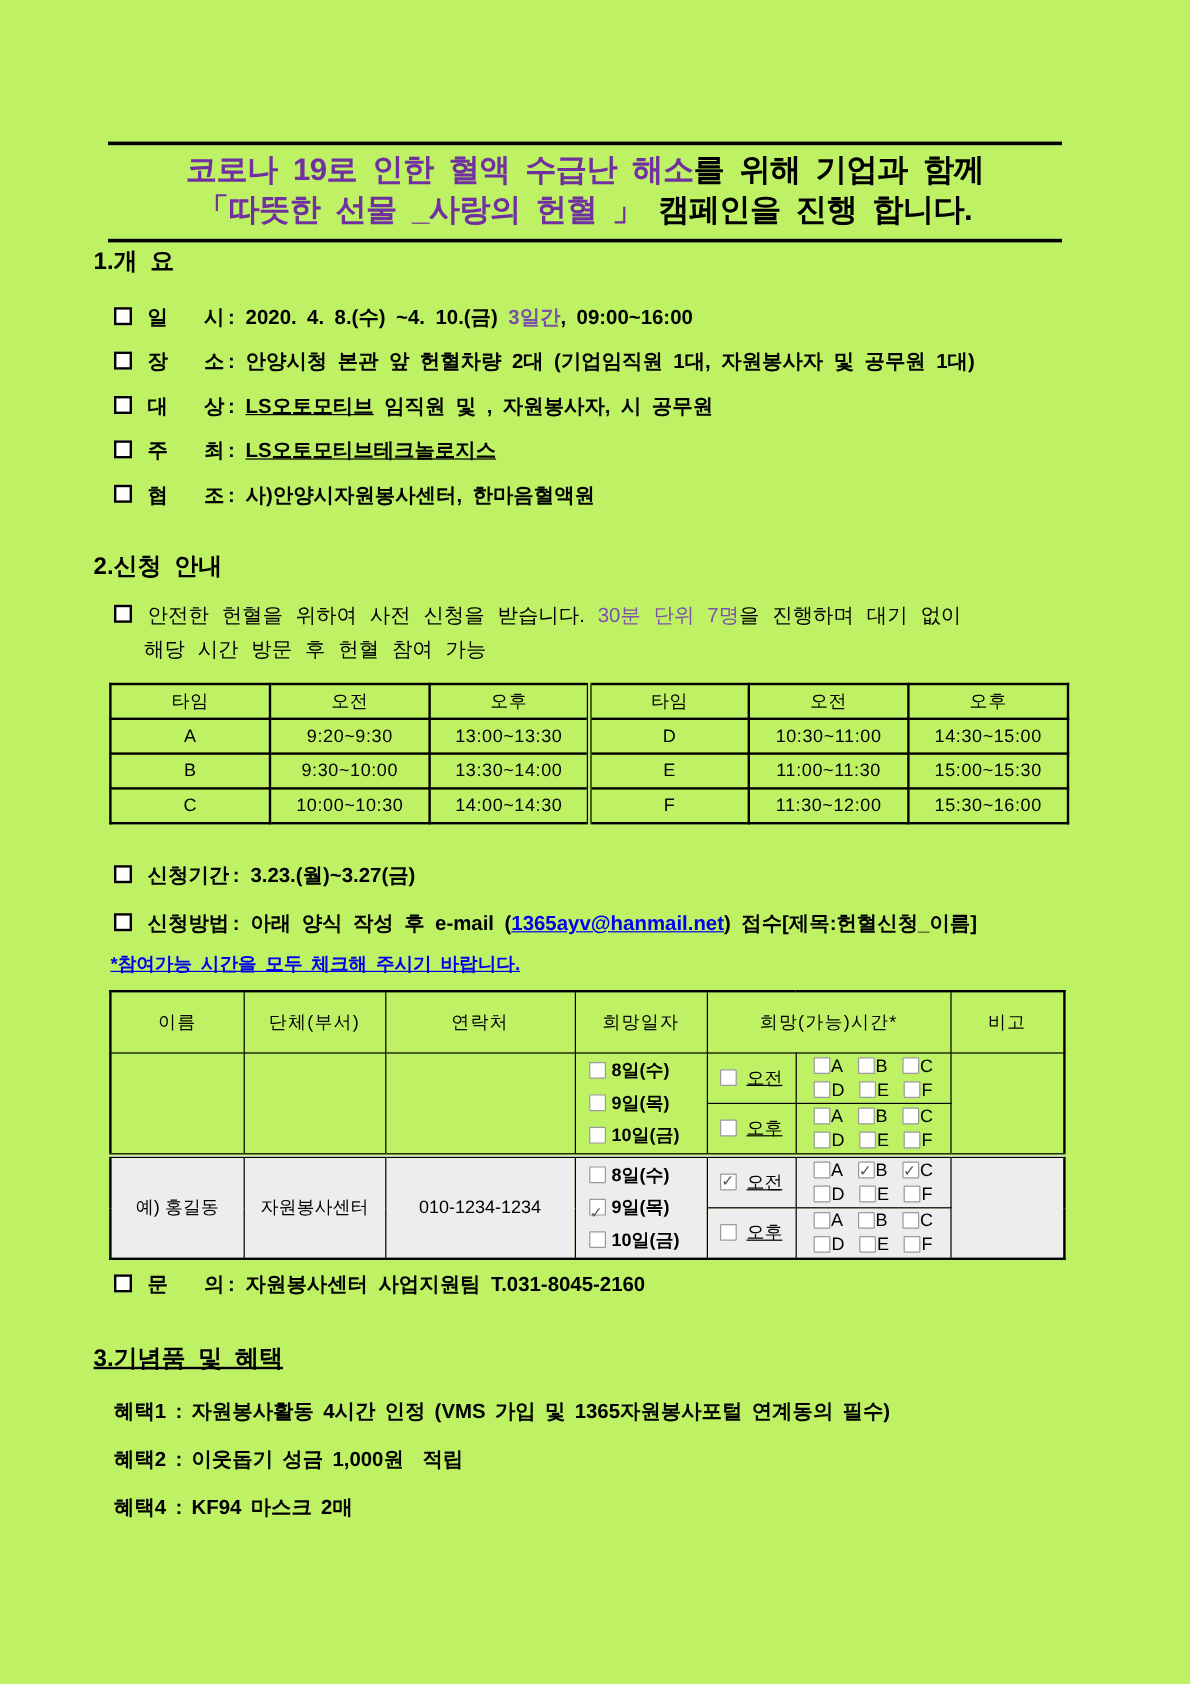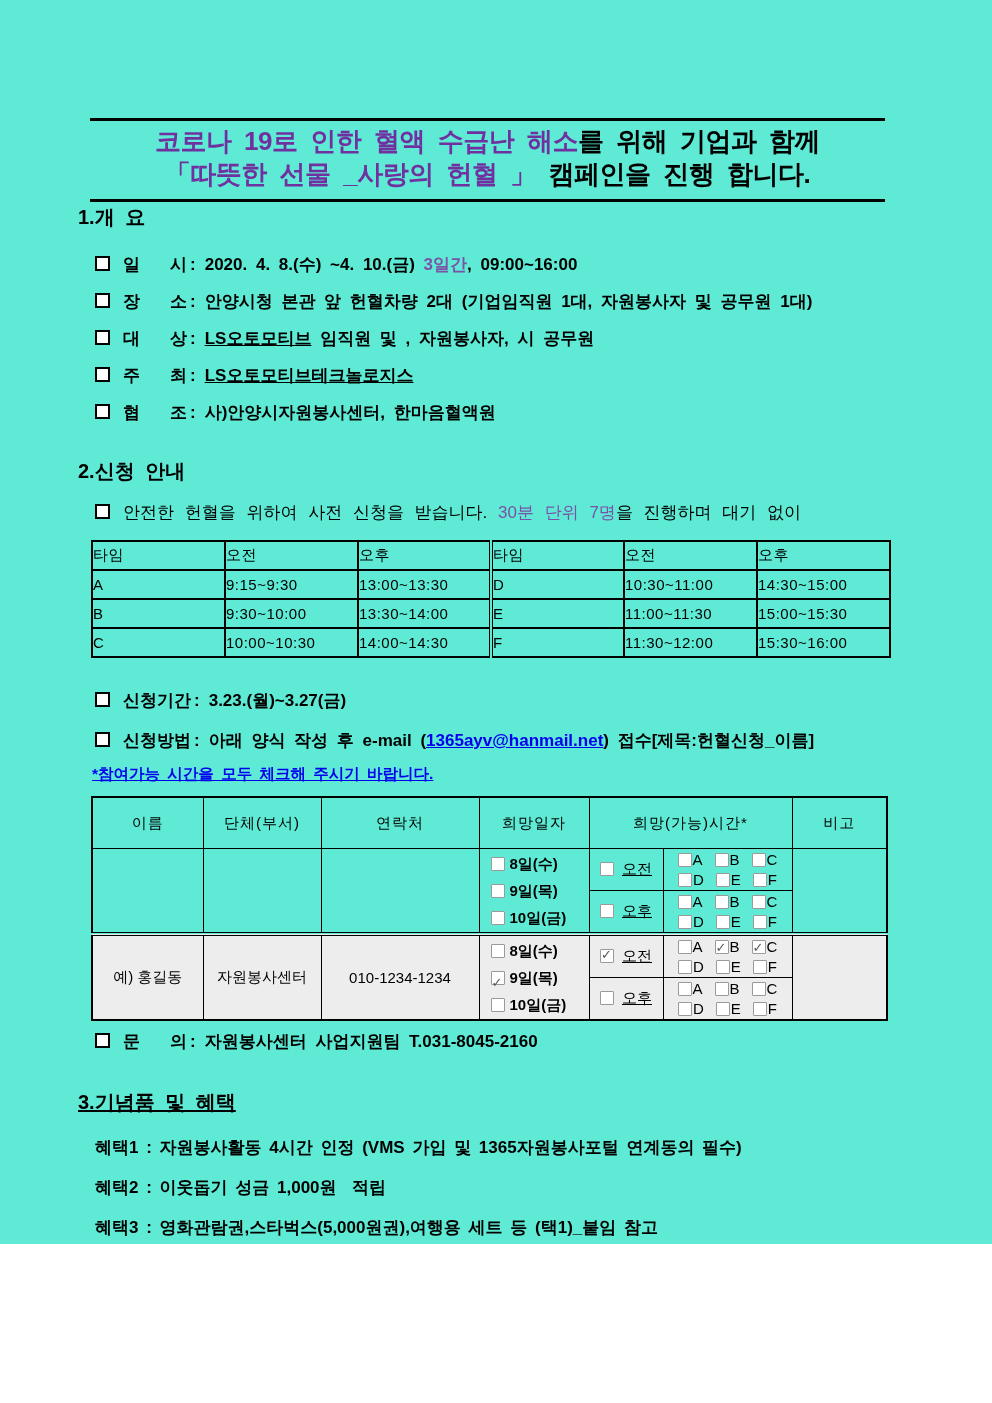--- a/index.html
+++ b/index.html
@@ -1,16 +1,16 @@
 <!DOCTYPE html>
 <html><head>
 <meta charset="utf-8">
 <style>
   html,body{margin:0;padding:0;background:#fff;}
-  .page{position:relative;width:992px;height:1244px;background:#5eead4;overflow:hidden;
+  .page{position:relative;width:992px;height:1403px;background:#bef264;overflow:hidden;
         font-family:"Liberation Sans","DejaVu Sans",sans-serif;color:#000;}
   
   .titlebox{margin:118px 0 0 90px;width:795px;border-top:3px solid #000;border-bottom:3px solid #000;
             padding:4px 0 8px;text-align:center;}
   .t-line{font-size:26px;font-weight:bold;line-height:33px;letter-spacing:-0.5px;word-spacing:6px;}
   .purple{color:#7030A0;}
   .accent{color:#7B52A8;}
   
   .sec{margin:2px 0 0 78px;font-size:20px;font-weight:bold;word-spacing:5px;}
   .sec2{margin-top:27px;}
@@ -21,21 +21,21 @@
   .sq{display:inline-block;width:11px;height:11px;border:2px solid #000;margin-right:13px;vertical-align:-1px;background:#fff;}
   .lbl{display:inline-block;width:64px;}
   .lbl .l2{float:right;}
   .sep{margin:0 9px 0 3px;}
   .uline{text-decoration:underline;}
   
   .para{margin:13px 0 0 95px;font-size:17px;font-weight:normal;line-height:29px;word-spacing:6px;}
   .para .line2{margin-left:25px;}
   
   .ttable{border-collapse:collapse;margin:13px 0 0 91px;table-layout:fixed;width:800px;font-size:15px;border:2px solid #000;}
-  .ttable th,.ttable td{border:2px solid #000;height:27px;text-align:left;font-weight:normal;padding:0;letter-spacing:0.5px;}
+  .ttable th,.ttable td{border:2px solid #000;height:27px;text-align:center;font-weight:normal;padding:0;letter-spacing:0.5px;}
   .ttable .dsep{border-left:4px double #000;}
   
   .app-item{margin-left:95px;font-size:17px;font-weight:bold;line-height:40px;word-spacing:4px;}
   .app-first{margin-top:23px;}
   .link{color:#0000EE;text-decoration:underline;}
   .note{margin:3px 0 0 92px;font-size:15.5px;font-weight:bold;color:#0000EE;text-decoration:underline;word-spacing:3px;}
   
   .ftable{border-collapse:collapse;margin:11px 0 0 91px;table-layout:fixed;font-size:15px;border:2px solid #000;}
   .ftable th{border:1px solid #000;height:26px;font-weight:normal;padding:12px;letter-spacing:1px;}
   .ftable td{border:1px solid #000;text-align:center;padding:0;vertical-align:middle;}
@@ -90,35 +90,36 @@
       <span class="sq"></span><span class="lbl"><span>협</span><span class="l2">조</span></span><span class="sep">:</span><span>사)안양시자원봉사센터, 한마음혈액원</span>
     </div>
   </div>
 
   <div class="sec sec2">2.신청 안내</div>
 
   <div class="para">
     <div>
       <span class="sq"></span><span>안전한 헌혈을 위하여 사전 신청을 받습니다. </span><span class="accent">30분 단위 7명</span><span>을 진행하며 대기 없이</span>
     </div>
+    <div class="line2">해당 시간 방문 후 헌혈 참여 가능</div>
   </div>
 
   <table class="ttable">
     <tbody>
         <tr>
       <th>타임</th>
       <th>오전</th>
       <th>오후</th>
       <th class="dsep">타임</th>
       <th>오전</th>
       <th>오후</th>
     </tr>
     <tr>
       <td>A</td>
-      <td>9:15~9:30</td>
+      <td>9:20~9:30</td>
       <td>13:00~13:30</td>
       <td class="dsep">D</td>
       <td>10:30~11:00</td>
       <td>14:30~15:00</td>
     </tr>
     <tr>
       <td>B</td>
       <td>9:30~10:00</td>
       <td>13:30~14:00</td>
       <td class="dsep">E</td>
@@ -231,17 +232,16 @@
     </table>
 
   <div class="contact">
     <span class="sq"></span><span class="lbl"><span>문</span><span class="l2">의</span></span><span class="sep">:</span><span>자원봉사센터 사업지원팀 T.031-8045-2160</span>
   </div>
 
   <div class="sec sec3">3.기념품 및 혜택</div>
   <div class="blist">
     <div class="benefit">혜택1 : 자원봉사활동 4시간 인정 (VMS 가입 및 1365자원봉사포털 연계동의 필수)</div>
     <div class="benefit">혜택2 : 이웃돕기 성금 1,000원  적립</div>
-    <div class="benefit">혜택3 : 영화관람권,스타벅스(5,000원권),여행용 세트 등 (택1)_붙임 참고</div>
     <div class="benefit">혜택4 : KF94 마스크 2매</div>
   </div>
 
 </div>
 
 </body></html>

